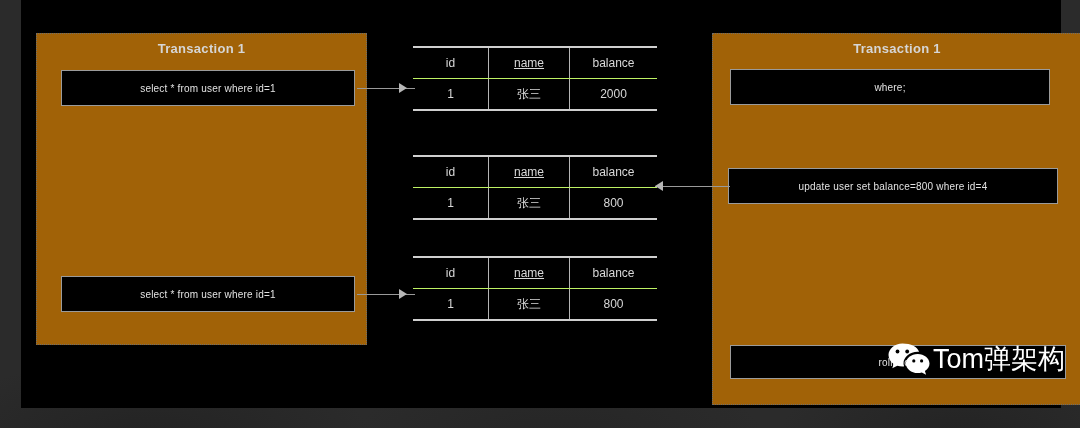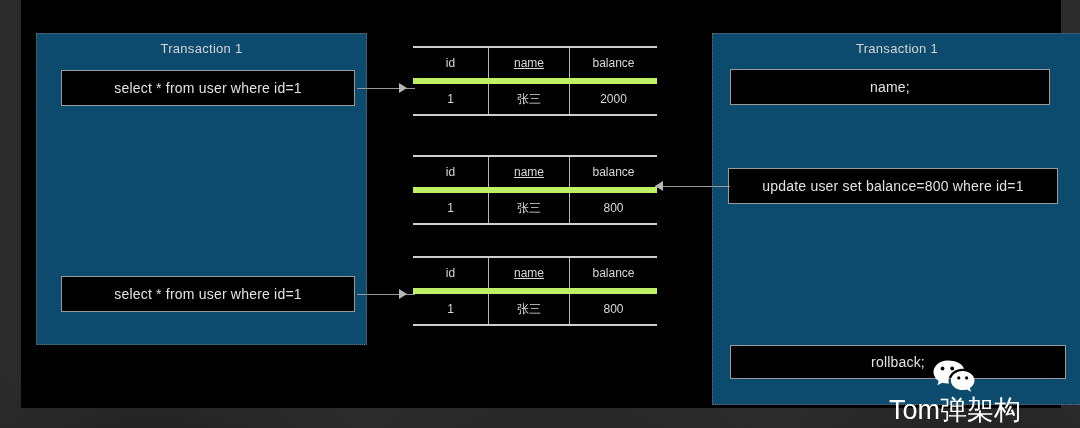--- a/index.html
+++ b/index.html
@@ -36,22 +36,23 @@
     left: 21px;
     top: 0px;
     width: 1040px;
     height: 408px;
     background: #000000;
   }
   
   .panel {
     position: absolute;
     border: 1px dotted #6d6d6d;
-    background: #0c4a6e;
+    background: #a16207;
     box-sizing: border-box;
+    font-weight: bold;
   }
   #panel-t1 {
     left: 15px;
     top: 33px;
     width: 331px;
     height: 312px;
   }
   #panel-t2 {
     left: 691px;
     top: 33px;
@@ -67,21 +68,21 @@
     color: #d6d6d6;
     font-size: 13px;
     letter-spacing: 0.3px;
   }
   
   .stmt {
     position: absolute;
     border: 1px solid #9b9b9b;
     background: #000000;
     color: #e2e2e2;
-    font-size: 14px;
+    font-size: 10px;
     display: flex;
     align-items: center;
     justify-content: center;
     box-sizing: border-box;
     letter-spacing: 0.2px;
   }
   #stmt-select-1 {
     left: 40px;
     top: 70px;
     width: 294px;
@@ -134,21 +135,21 @@
     font-size: 12px;
     height: 30px;
     border-left: 1px solid #b5b5b5;
     border-right: 1px solid #b5b5b5;
     padding: 0;
   }
   .tbl th:first-child, .tbl td:first-child { border-left: none; }
   .tbl th:last-child, .tbl td:last-child { border-right: none; }
   .tbl thead th {
     border-top: 2px solid #cfcfcf;
-    border-bottom: 6px solid #bef264;
+    border-bottom: 1px solid #bef264;
   }
   .tbl tbody td {
     border-bottom: 2px solid #cfcfcf;
     font-size: 12px;
   }
   .col-id { width: 75px; }
   .col-name { width: 80px; text-decoration: underline; }
   .col-balance { width: 87px; }
   
   .arrow-line {
@@ -170,25 +171,23 @@
   #arrow1-head { left: 378px; top: 83px; }
   #arrow2-line { left: 634px; top: 186px; width: 75px; }
   #arrow2-head { left: 634px; top: 181px; }
   #arrow3-line { left: 336px; top: 294px; width: 58px; }
   #arrow3-head { left: 378px; top: 289px; }
 
   
   #watermark {
     position: absolute;
     left: 866px;
-    top: 359px;
+    top: 342px;
     display: flex;
-    align-items: center;
     pointer-events: none;
-    flex-direction: column;
   }
   #wechat-icon {
     position: relative;
     width: 44px;
     height: 34px;
     flex: none;
   }
   #watermark-text {
     color: #ffffff;
     font-size: 27px;
@@ -208,22 +207,22 @@
 
     <div class="panel" id="panel-t1">
       <div class="panel-title">Transaction  1</div>
     </div>
     <div class="stmt" id="stmt-select-1">select * from user where id=1</div>
     <div class="stmt" id="stmt-select-2">select * from user where id=1</div>
 
     <div class="panel" id="panel-t2">
       <div class="panel-title">Transaction  1</div>
     </div>
-    <div class="stmt" id="stmt-begin">name;</div>
-    <div class="stmt" id="stmt-update">update user set balance=800 where id=1</div>
+    <div class="stmt" id="stmt-begin">where;</div>
+    <div class="stmt" id="stmt-update">update user set balance=800 where id=4</div>
     <div class="stmt" id="stmt-rollback">rollback;</div>
 
     <div class="tbl" id="tbl-1">
       <table>
         <thead>
           <tr>
             <th class="col-id">id</th>
             <th class="col-name">name</th>
             <th class="col-balance">balance</th>
           </tr>

